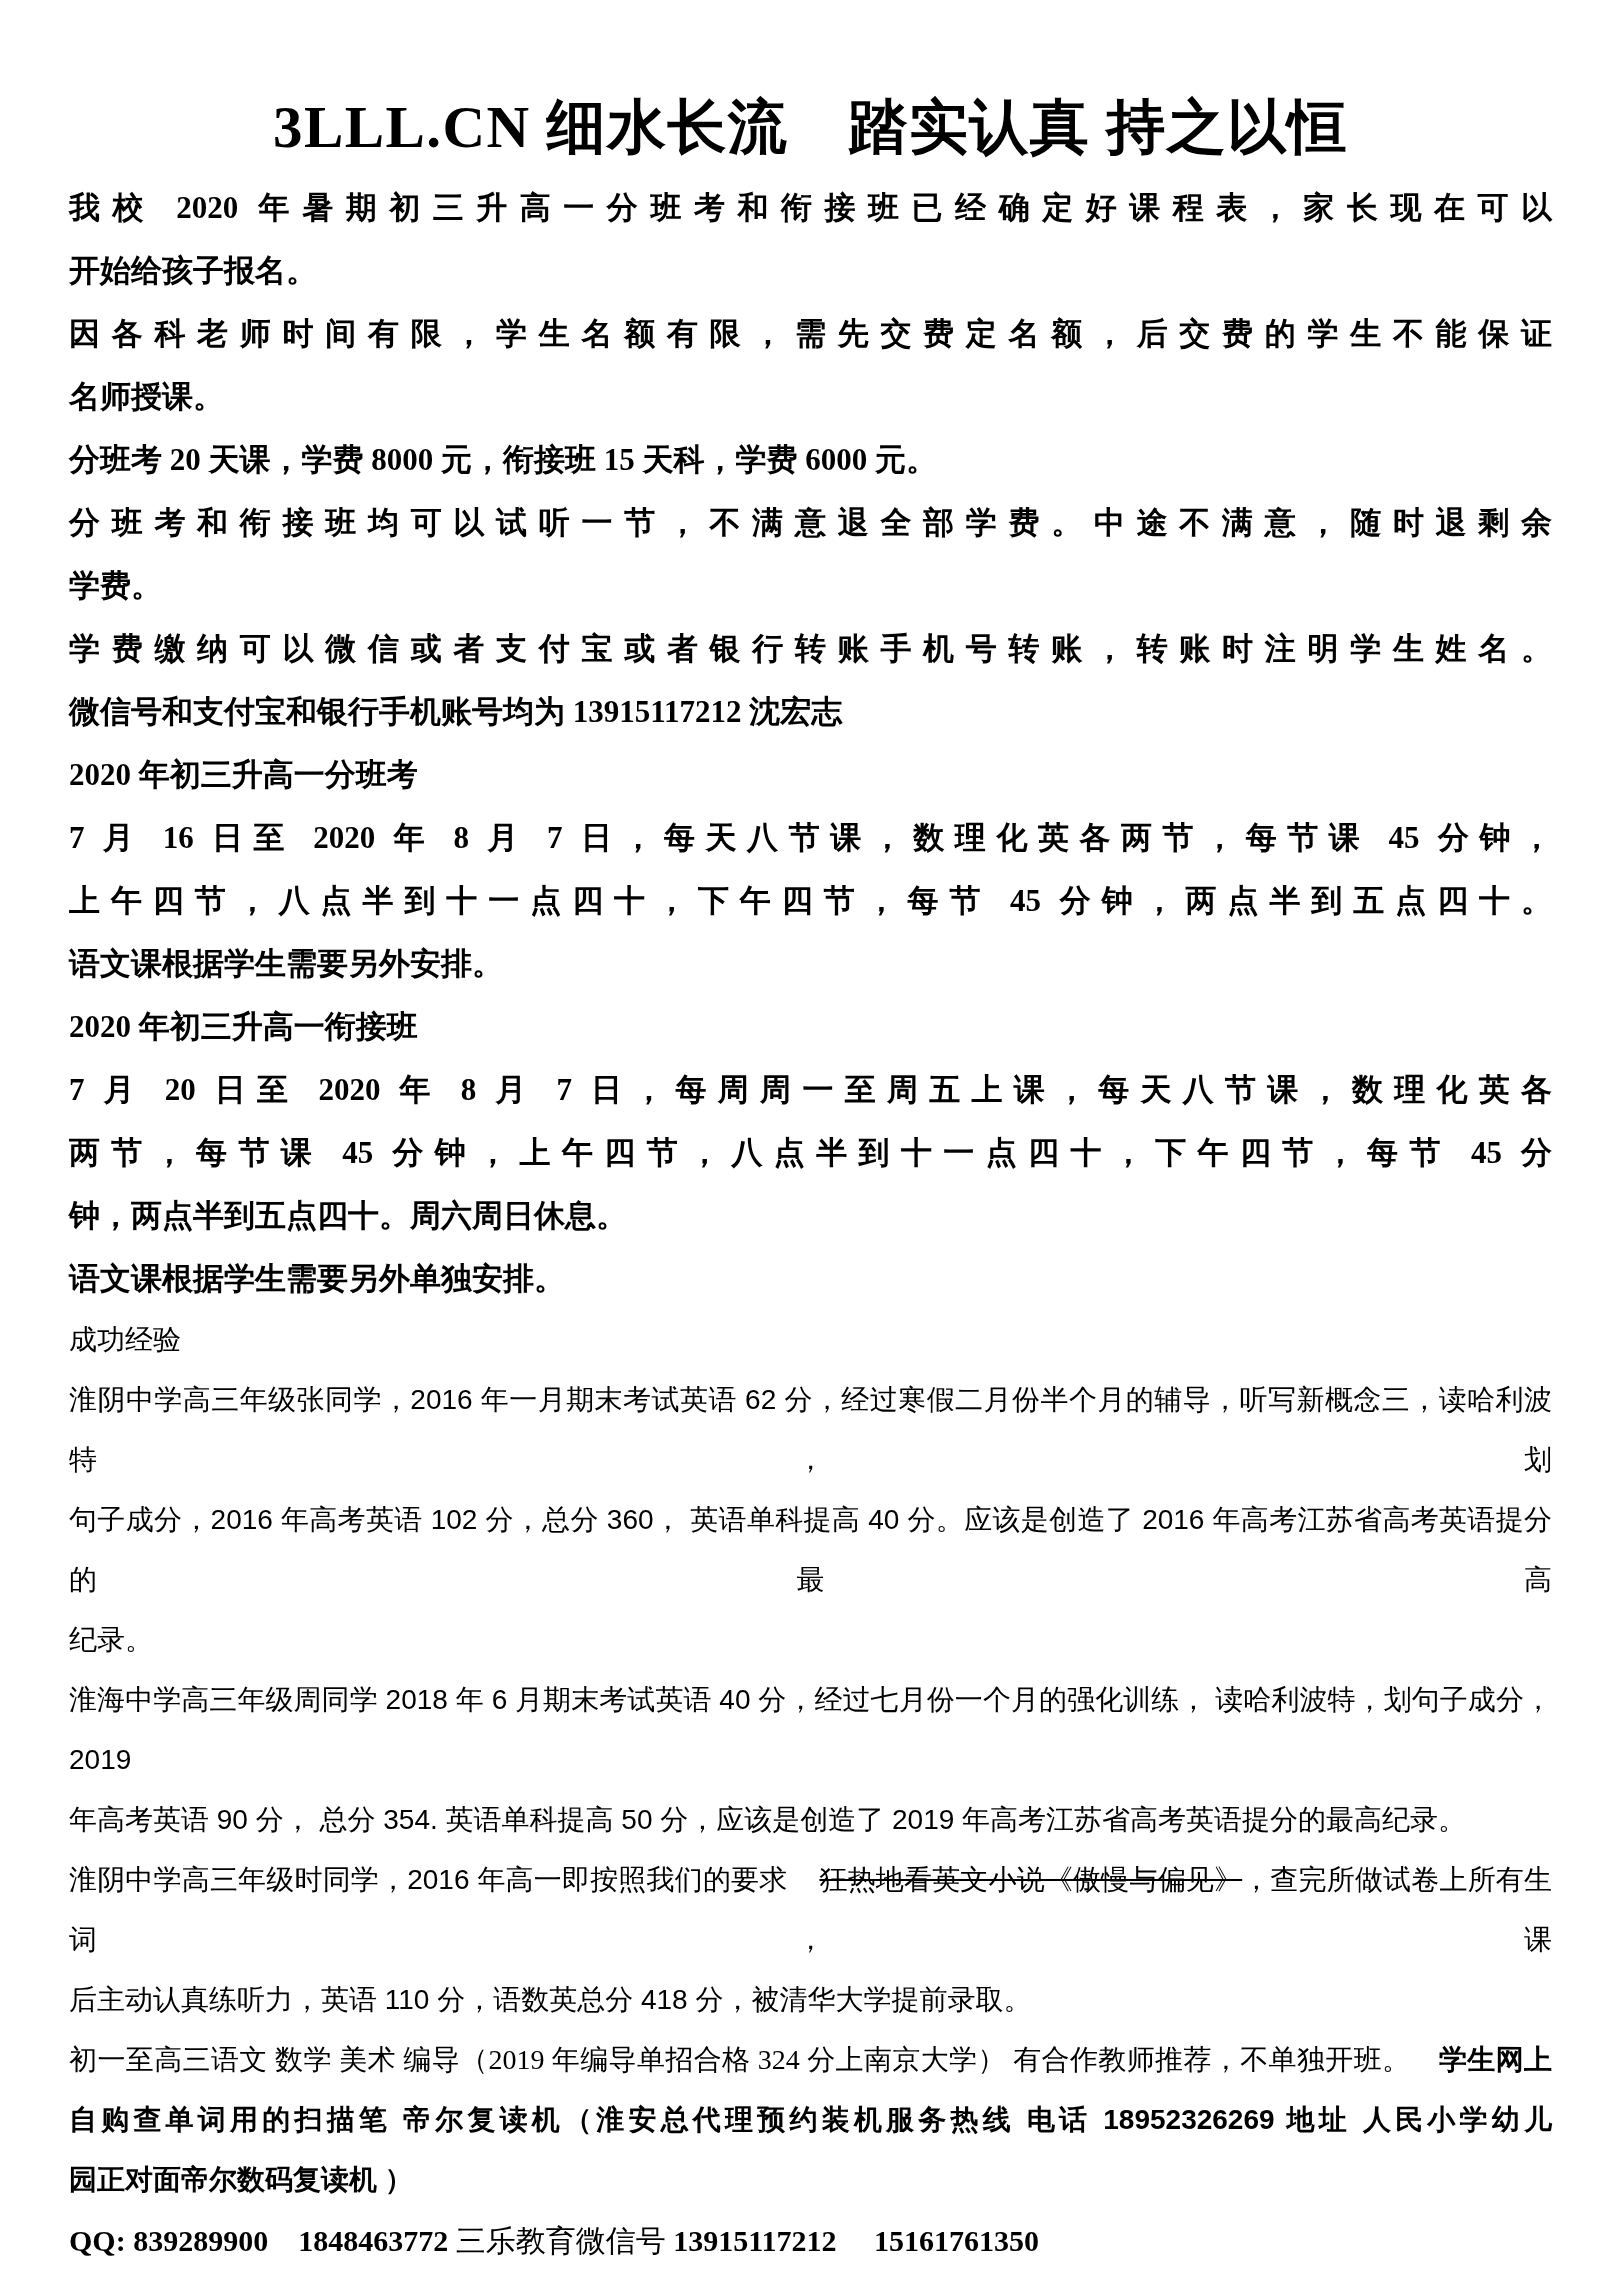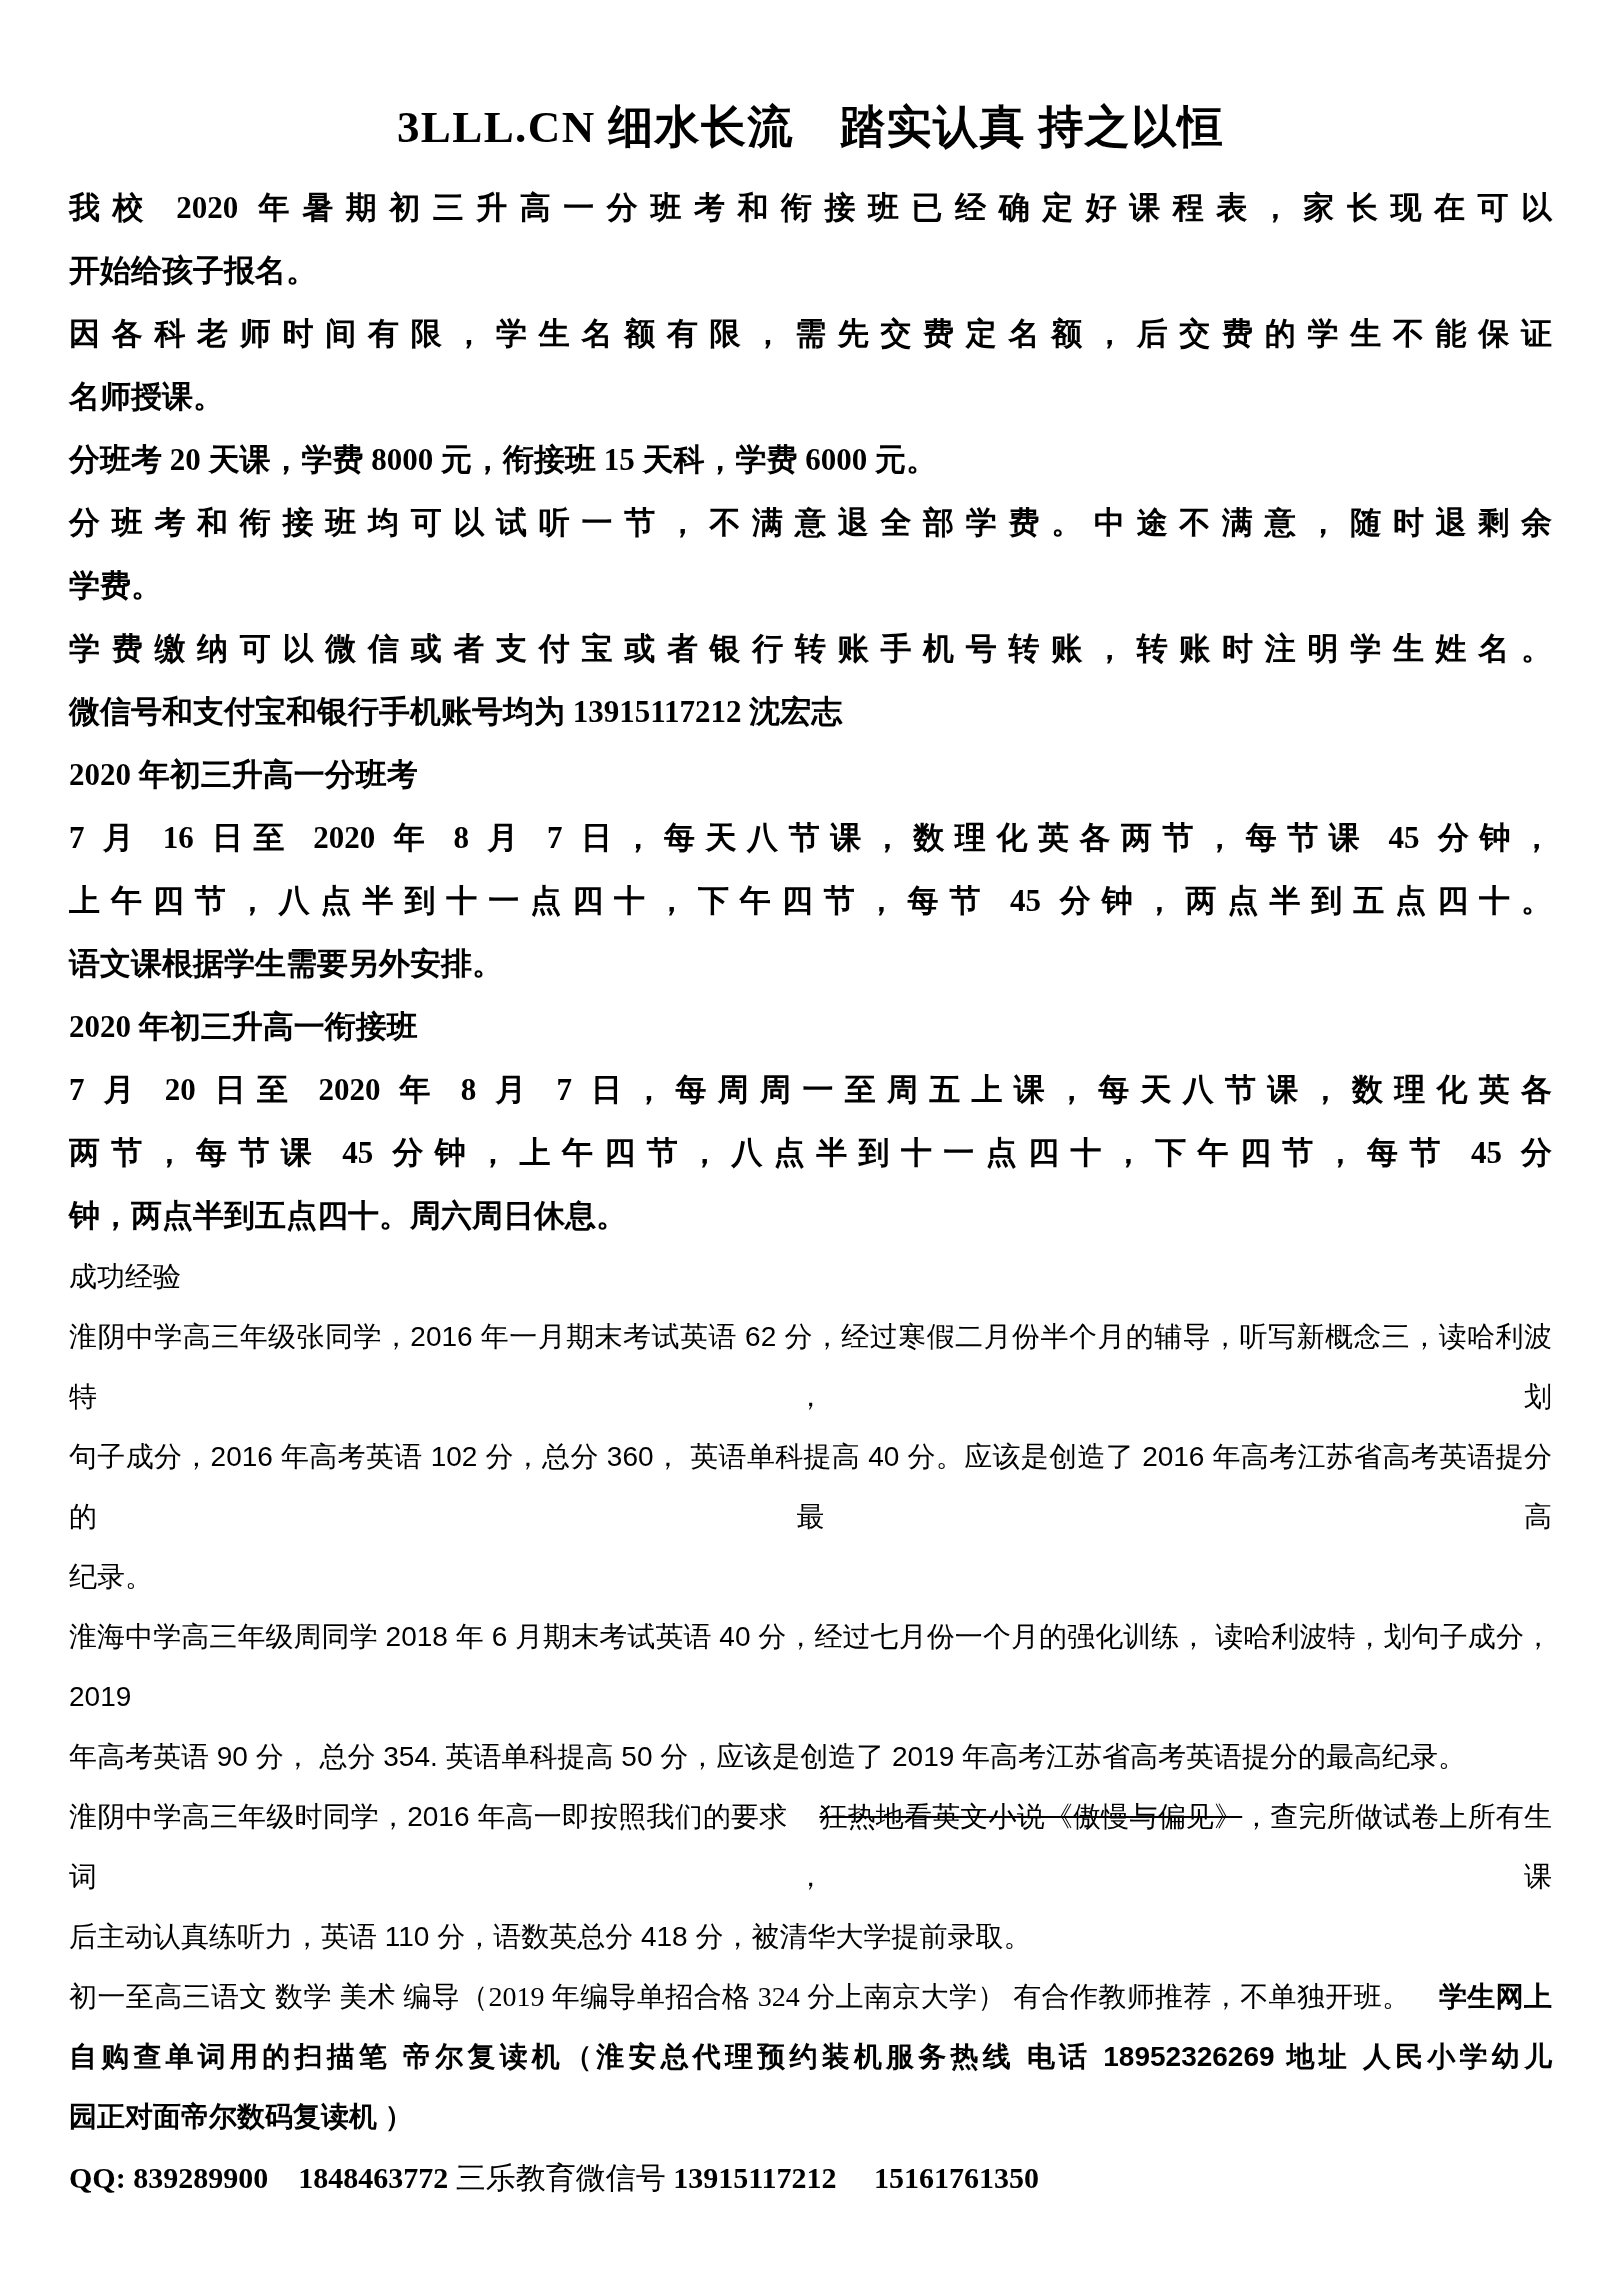--- a/index.html
+++ b/index.html
@@ -9,21 +9,21 @@
     background: #ffffff;
     color: #000000;
     font-family: "Liberation Serif", "DejaVu Serif", serif;
     overflow: hidden;
   }
   .content { padding: 0 69px; }
 
   .title {
     font-family: "Liberation Serif", "DejaVu Serif", serif;
     font-weight: bold;
-    font-size: 45px;
+    font-size: 59px;
     line-height: 78px;
     text-align: center;
     padding-top: 88px;
     margin-bottom: 10px;
     letter-spacing: 1.4px;
   }
 
   .line { min-height: 1em; }
 
   .big {
@@ -74,20 +74,21 @@
 
   <div class="line big center">2020 年初三升高一分班考</div>
   <div class="line big fill">7 月 16 日至 2020 年 8 月 7 日，每天八节课，数理化英各两节，每节课 45 分钟，</div>
   <div class="line big fill">上午四节，八点半到十一点四十，下午四节，每节 45 分钟，两点半到五点四十。</div>
   <div class="line big">语文课根据学生需要另外安排。</div>
 
   <div class="line big center">2020 年初三升高一衔接班</div>
   <div class="line big fill">7 月 20 日至 2020 年 8 月 7 日，每周周一至周五上课，每天八节课，数理化英各</div>
   <div class="line big fill">两节，每节课 45 分钟，上午四节，八点半到十一点四十，下午四节，每节 45 分</div>
   <div class="line big">钟，两点半到五点四十。周六周日休息。</div>
+  <div class="line big">语文课根据学生需要另外单独安排。</div>
 
   <div class="line small center">成功经验</div>
 
   <div class="line small fill">淮阴中学高三年级张同学，2016 年一月期末考试英语 62 分，经过寒假二月份半个月的辅导，听写新概念三，读哈利波特，划</div>
   <div class="line small fill">句子成分，2016 年高考英语 102 分，总分 360， 英语单科提高 40 分。应该是创造了 2016 年高考江苏省高考英语提分的最高</div>
   <div class="line small">纪录。</div>
 
   <div class="line small fill">淮海中学高三年级周同学 2018 年 6 月期末考试英语 40 分，经过七月份一个月的强化训练， 读哈利波特，划句子成分，2019</div>
   <div class="line small">年高考英语 90 分， 总分 354. 英语单科提高 50 分，应该是创造了 2019 年高考江苏省高考英语提分的最高纪录。</div>
 

